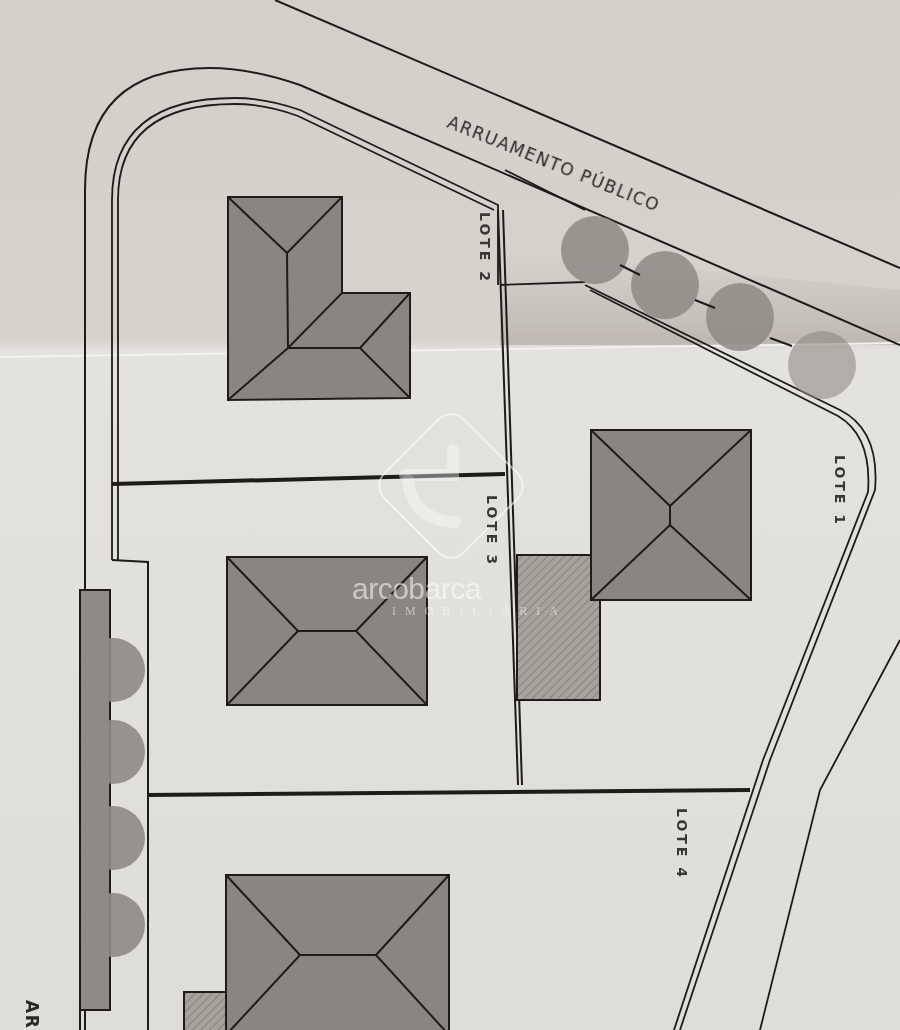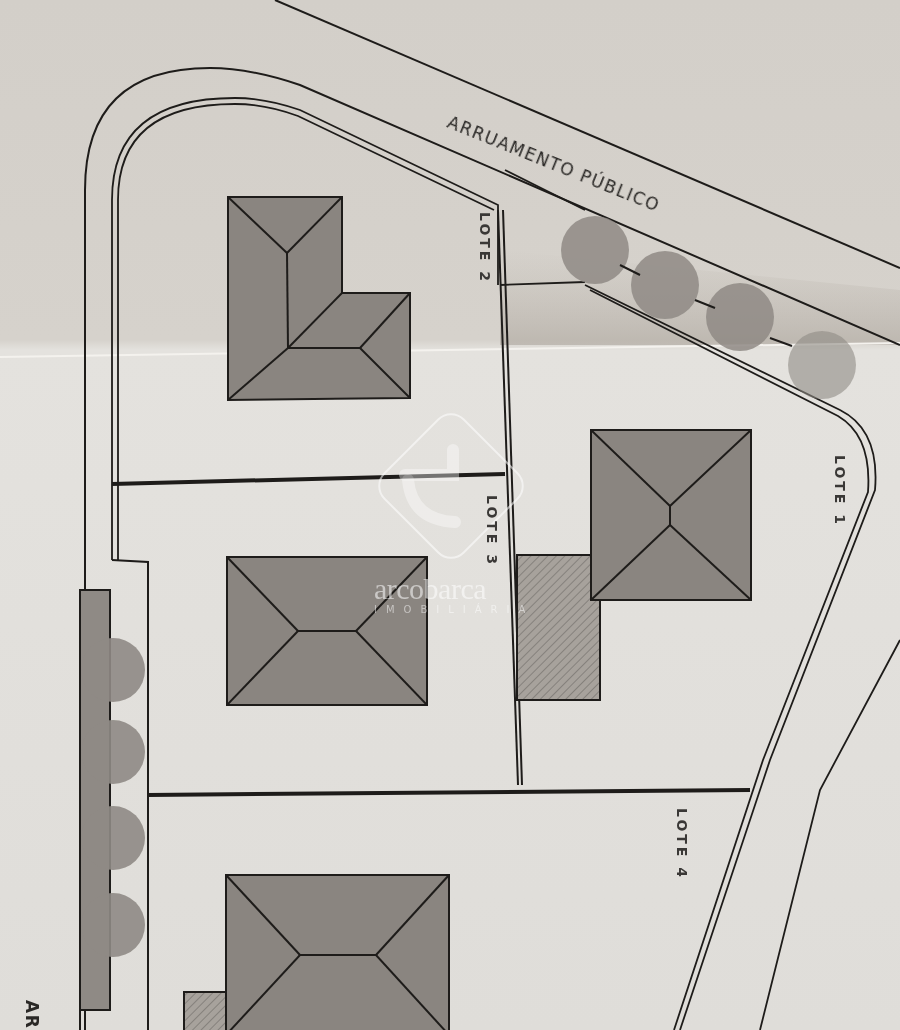--- a/index.html
+++ b/index.html
@@ -15,32 +15,33 @@
       font-family: "DejaVu Sans", sans-serif;
       color: #2a2826;
       white-space: nowrap;
       letter-spacing: 2px;
       transform-origin: left top;
     }
     .lot-label { font-size: 14px; font-weight: bold; color: #3a3836; letter-spacing: 3px; }
     .road-label { font-size: 17px; letter-spacing: 1.5px; }
     .watermark-text {
       position: absolute;
-      left: 374px; top: 572px;
+      left: 352px; top: 572px;
       font-size: 30px;
       color: rgba(255,255,255,0.55);
       letter-spacing: -0.5px;
-      font-family: Liberation Serif, serif;
+      font-family: Liberation Sans, sans-serif;
     }
     .watermark-sub {
       position: absolute;
-      left: 374px; top: 604px;
-      font-size: 10px;
+      left: 392px; top: 604px;
+      font-size: 12px;
       letter-spacing: 9px;
       color: rgba(255,255,255,0.5);
+      font-family: Liberation Serif, serif;
     }
   </style>
 </head>
 <body>
 
 <div class="stage">
   <svg class="plan" width="900" height="1030" viewBox="0 0 900 1030">
     <defs>
       <pattern id="hatch" patternUnits="userSpaceOnUse" width="6" height="6" patternTransform="rotate(45)">
         <rect width="6" height="6" fill="#a7a29c"></rect>

